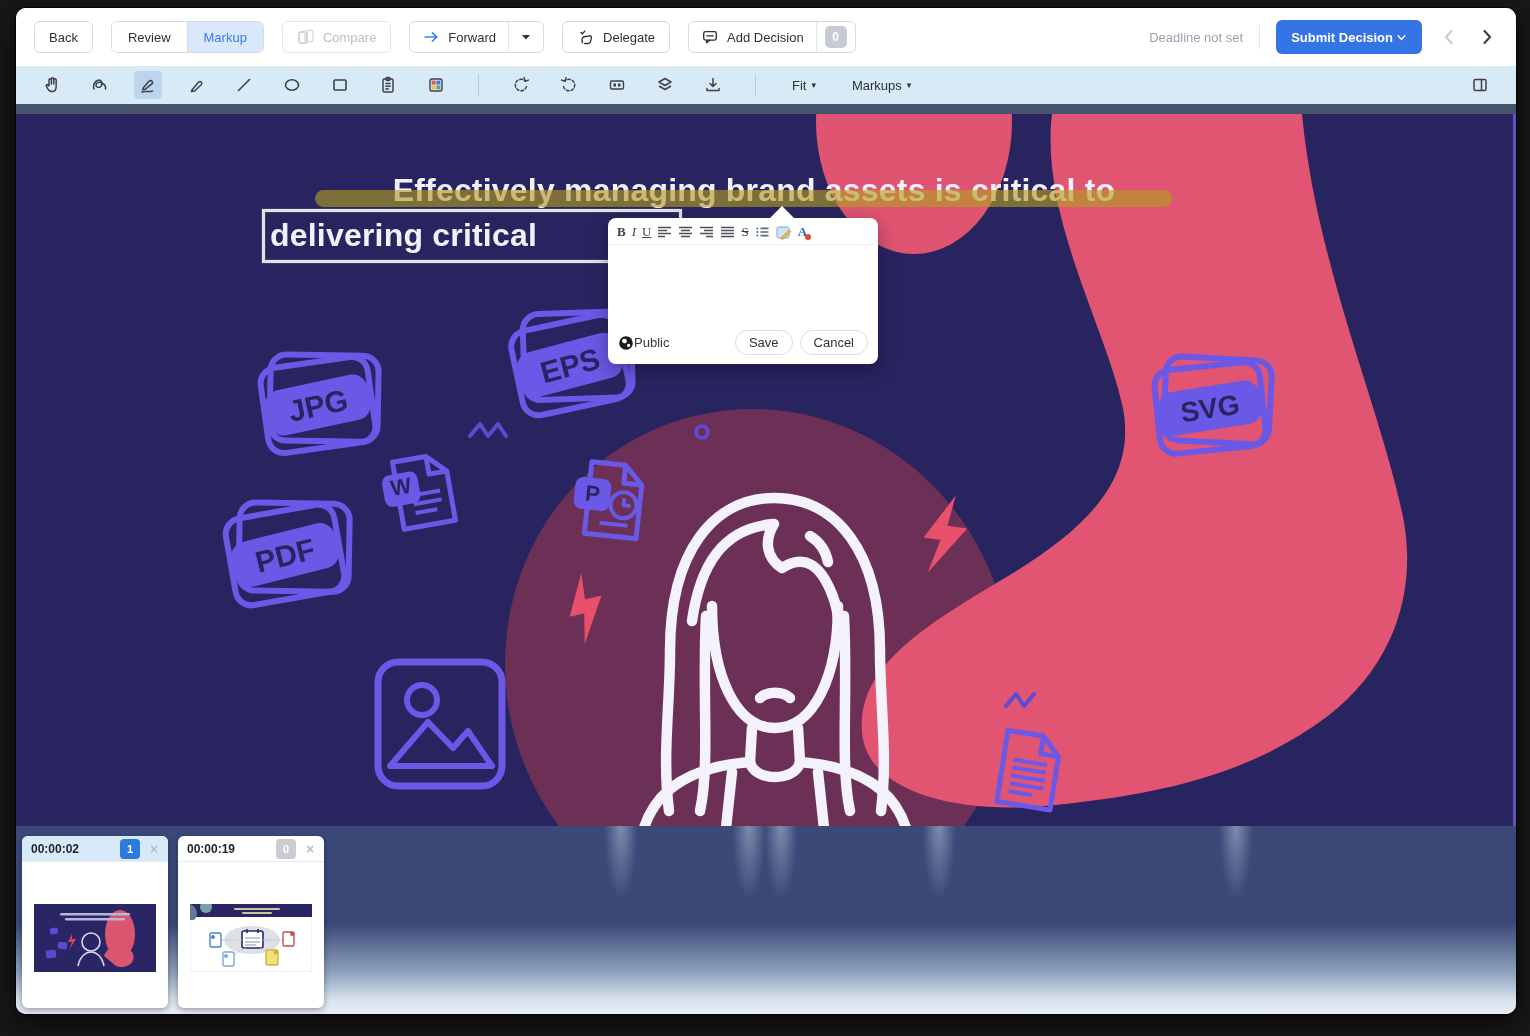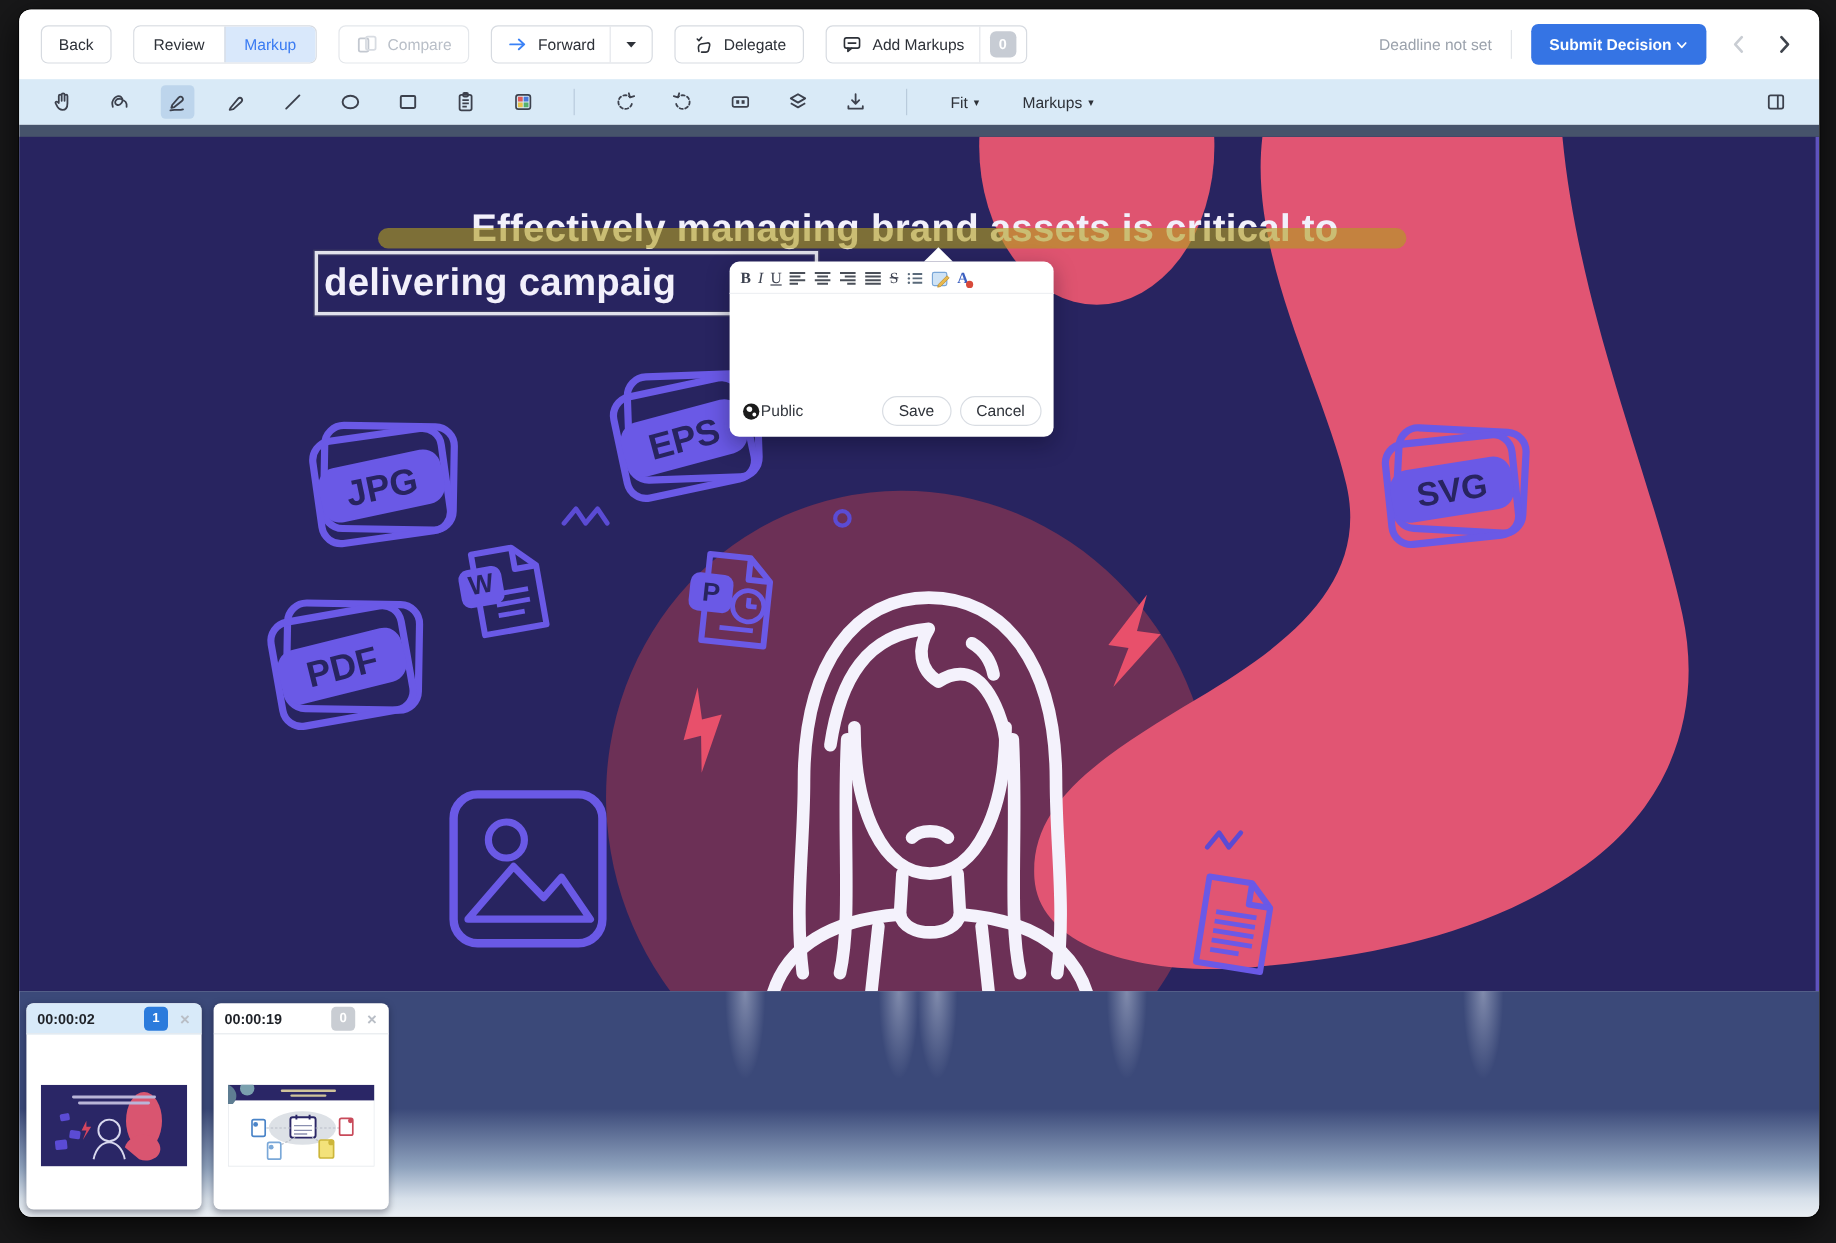--- a/index.html
+++ b/index.html
@@ -151,21 +151,21 @@
 
     <div class="grp">
       <div class="part">
         <span class="ficon">
           <svg width="18" height="18" viewBox="0 0 20 20" fill="none" stroke="#2d3138" stroke-width="1.5" stroke-linecap="round" stroke-linejoin="round">
                 <rect x="3" y="4" width="14" height="9.5" rx="2"></rect>
                 <path d="M6.2 13.5 V16.5 L9.8 13.5"></path>
                 <path d="M6.5 8.8 H13.5"></path>
               </svg>
         </span>
-        <span>Add Markups</span>
+        <span>Add Decision</span>
       </div>
       <div class="sep"></div>
       <div class="count-badge">0</div>
     </div>
 
     <div class="right-cluster">
       <span class="deadline">Deadline not set</span>
       <div class="vdiv"></div>
       <button class="submit">
         <span>Submit Decision</span>
@@ -388,21 +388,21 @@
           <path d="M30,362 C44,318 86,300 136,296"></path>
           <path d="M292,362 C278,318 236,300 186,296"></path>
           <path d="M136,296 C140,316 182,316 186,296"></path>
           <path d="M118,306 L112,362 M204,306 L210,362"></path>
           <path d="M92,150 C88,230 96,300 86,345 M230,150 C234,230 226,300 236,345"></path>
         </g>
       </svg>
 
       <div class="headline l1">Effectively managing brand assets is critical to</div>
       <div class="hl"></div>
-      <div class="headline l2a">delivering campaig</div>
+      <div class="headline l2a">delivering critical</div>
       <div class="selbox"></div>
       <div class="edge-line"></div>
     </div>
 
     <div class="popup">
       <div class="fmt-row">
         <span class="fglyph b">B</span>
         <span class="fglyph i">I</span>
         <span class="fglyph u">U</span>
         <span class="ficon">

